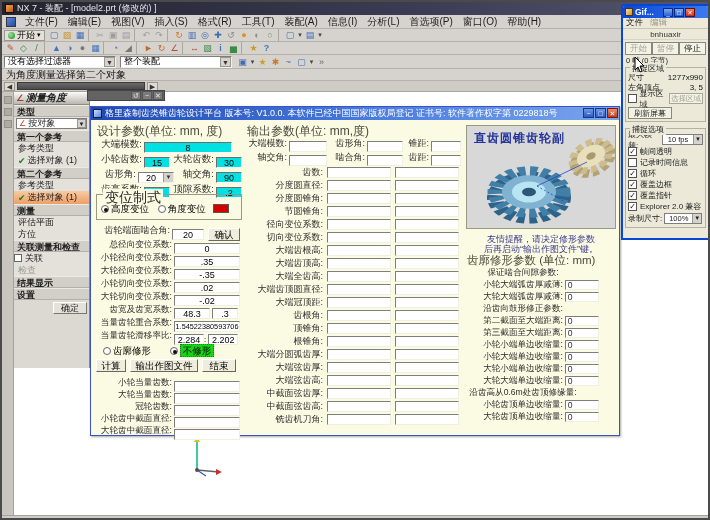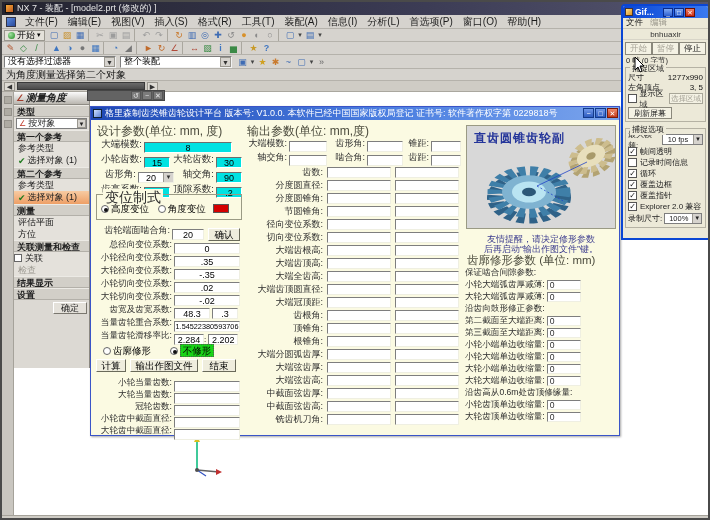--- a/index.html
+++ b/index.html
@@ -101,21 +101,21 @@
   .otr{position:absolute;height:12px;line-height:12px;white-space:nowrap;width:222px;}
   .orow{height:13px;display:flex;align-items:center;}
   .olabel{width:80px;text-align:right;font-size:9px;white-space:nowrap;color:#2e2e2e;}
   .ofield{width:64px;height:11px;background:#fff;border:1px solid;border-color:#7e7e7e #efefe2 #efefe2 #7e7e7e;margin-left:4px;}
   
   .gearimg{position:absolute;left:375px;top:18px;width:150px;height:104px;border:1px solid #9a9a84;background:#d7d7d7;overflow:hidden;}
   .gearcap{position:absolute;left:383px;top:23px;font-size:12px;font-weight:bold;color:#24359a;letter-spacing:1px;}
   .remind{position:absolute;left:374px;width:152px;text-align:center;font-size:9px;color:#3b3b8e;white-space:nowrap;}
   .modhdr{position:absolute;left:376px;top:146px;font-size:11.5px;color:#4c4c3e;white-space:nowrap;}
   .mrows{position:absolute;left:374px;top:160px;width:152px;}
-  .mrow{display:flex;justify-content:flex-start;align-items:center;height:12px;font-size:8.6px;white-space:nowrap;color:#2e2e2e;}
+  .mrow{display:flex;justify-content:center;align-items:center;height:12px;font-size:8.6px;white-space:nowrap;color:#2e2e2e;}
   .mfield{width:34px;height:10px;background:#fff;border:1px solid;border-color:#7e7e7e #efefe2 #efefe2 #7e7e7e;
     margin-left:2px;font-size:8.6px;line-height:9px;text-align:left;padding-left:2px;}
   .mfield[data-box="false"]{visibility:hidden;}
   
   .gifwin{left:619px;top:2px;width:89px;height:236px;background:#ece9d8;border:2px solid #0a46d4;border-radius:4px 4px 0 0;font-size:8.5px;color:#222;}
   .gif-title{height:12px;background:linear-gradient(90deg,#0a46d4,#3a7af0);border-radius:2px 2px 0 0;
     color:#fff;display:flex;align-items:center;padding:0 13px 0 2px;font-weight:bold;font-size:8.5px;}
   .gif-title .gico{width:8px;height:8px;background:linear-gradient(135deg,#ffe08a,#d89020);border:1px solid #433;margin-right:2px;}
   .gif-title b{width:10px;height:9px;margin-left:1px;background:linear-gradient(#7fa8f4,#2a5ed0);border:1px solid #0a2a8a;
     color:#fff;font-size:6.5px;line-height:8px;text-align:center;font-weight:normal;}

